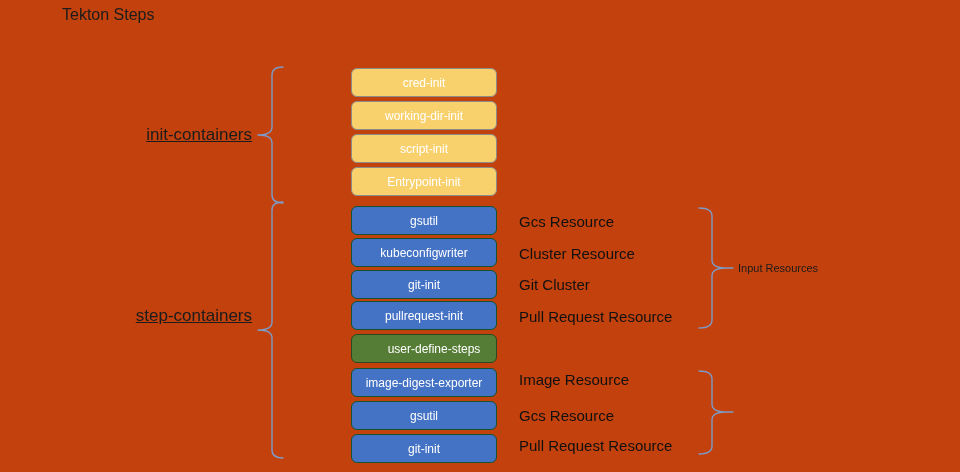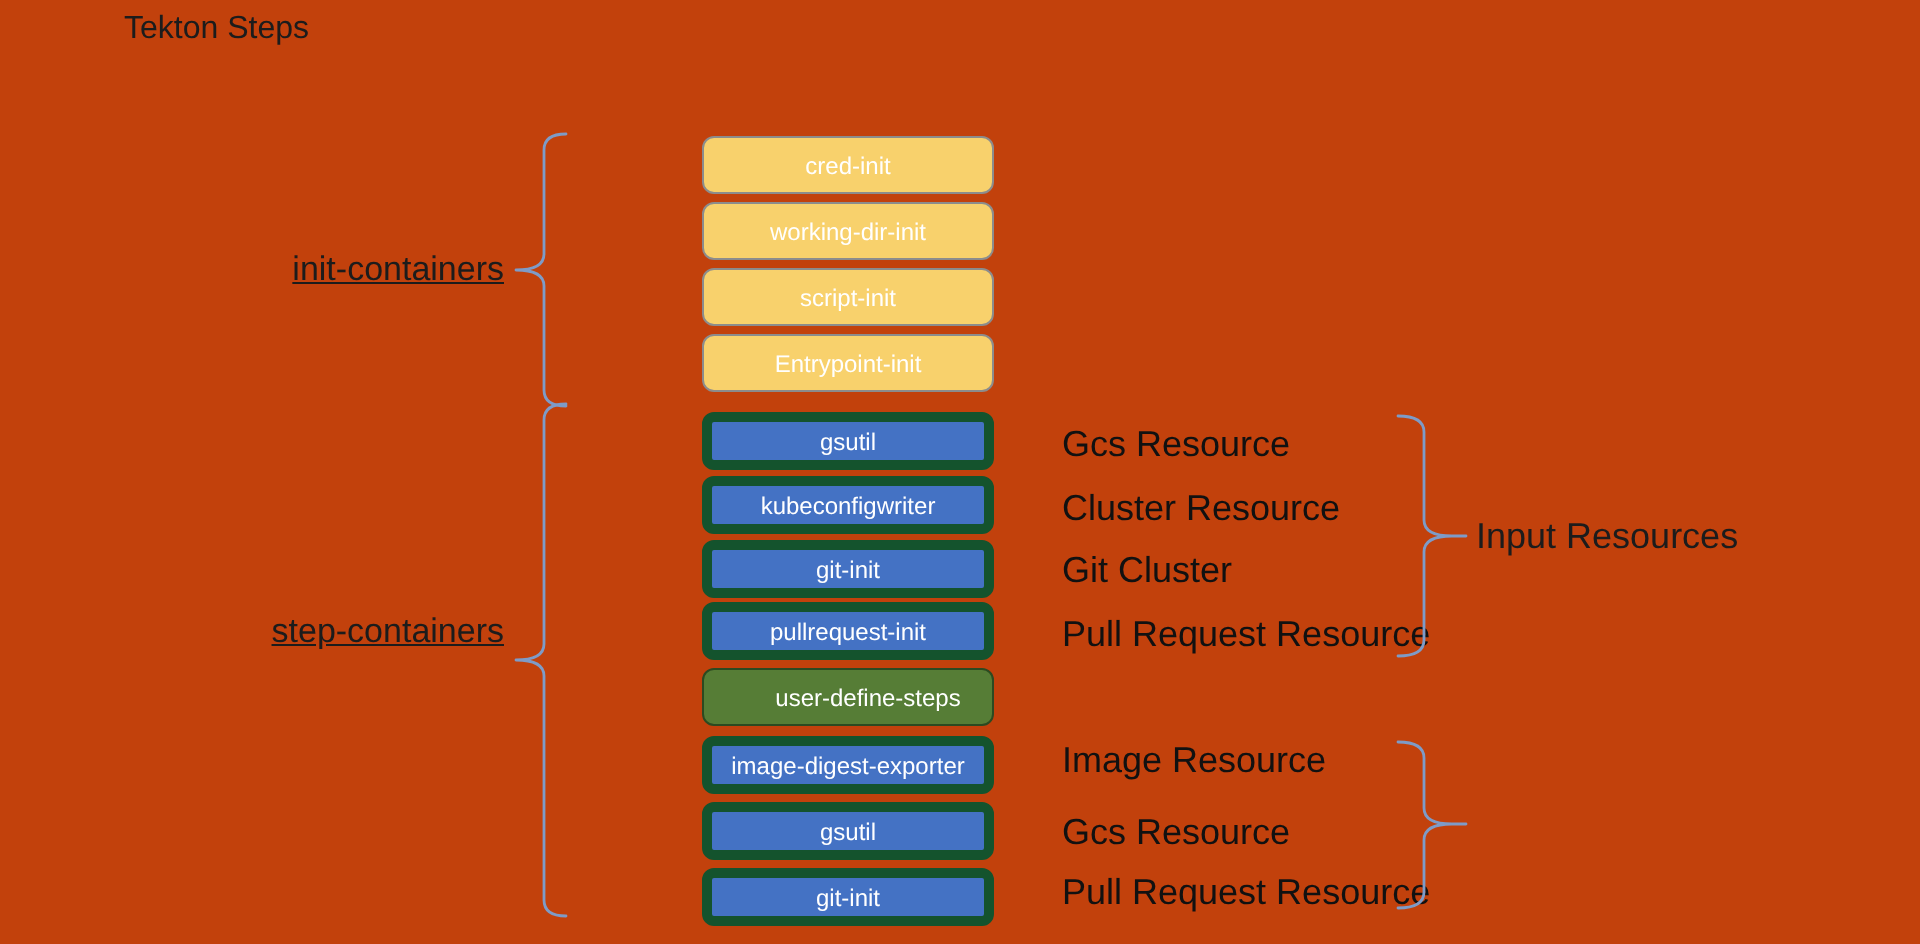--- a/index.html
+++ b/index.html
@@ -13,27 +13,27 @@
   .glabel{
     position:absolute;left:52px;width:200px;text-align:right;
     font-size:17px;line-height:21px;color:#1c1c1c;white-space:nowrap;text-decoration:underline;
   }
   .box{
     position:absolute;left:351px;width:146px;height:29px;box-sizing:border-box;
     border-radius:6px;display:flex;align-items:center;justify-content:center;
     color:#ffffff;font-size:12px;white-space:nowrap;
   }
   .box.yellow{background:#F8D16C;border:1px solid #8C8C8C;}
-  .box.blue{background:#4472C4;border:5px solid #14532d;}
+  .box.blue{background:#4472C4;border:1px solid #14532d;}
   .box.green{background:#567D36;border:1px solid #2C4A21;padding-left:20px;}
   .rlabel{
-    position:absolute;left:519px;font-size:18px;line-height:18px;color:#111111;white-space:nowrap;margin-left:12px;
+    position:absolute;left:519px;font-size:15px;line-height:18px;color:#111111;white-space:nowrap;
   }
   .blabel{
-    position:absolute;font-size:18px;line-height:18px;color:#1c1c1c;white-space:nowrap;
+    position:absolute;font-size:11px;line-height:18px;color:#1c1c1c;white-space:nowrap;
   }
   .brace{position:absolute;overflow:visible;}
   .brace path{fill:none;stroke:#7E9BC7;stroke-width:1.4;stroke-linecap:round;stroke-linejoin:round;}
 </style>
 </head>
 <body>
 
 <div class="canvas">
 
   <div class="title">Tekton Steps</div>

